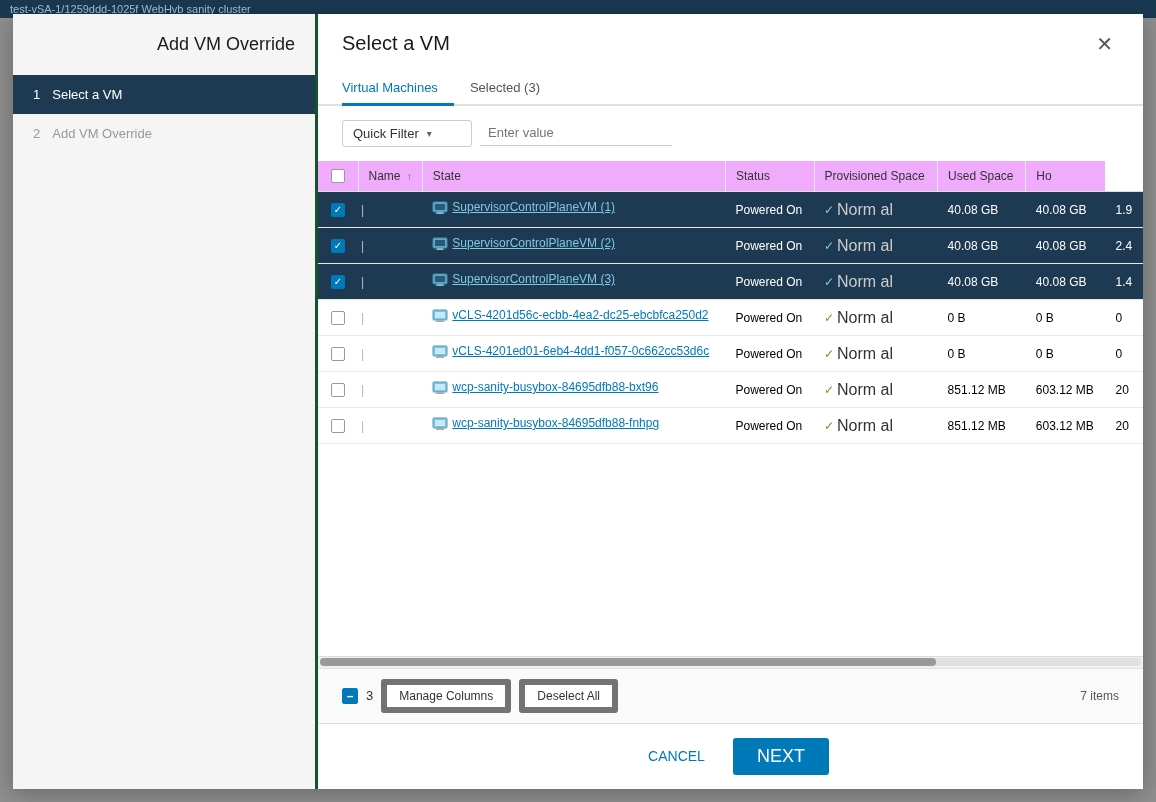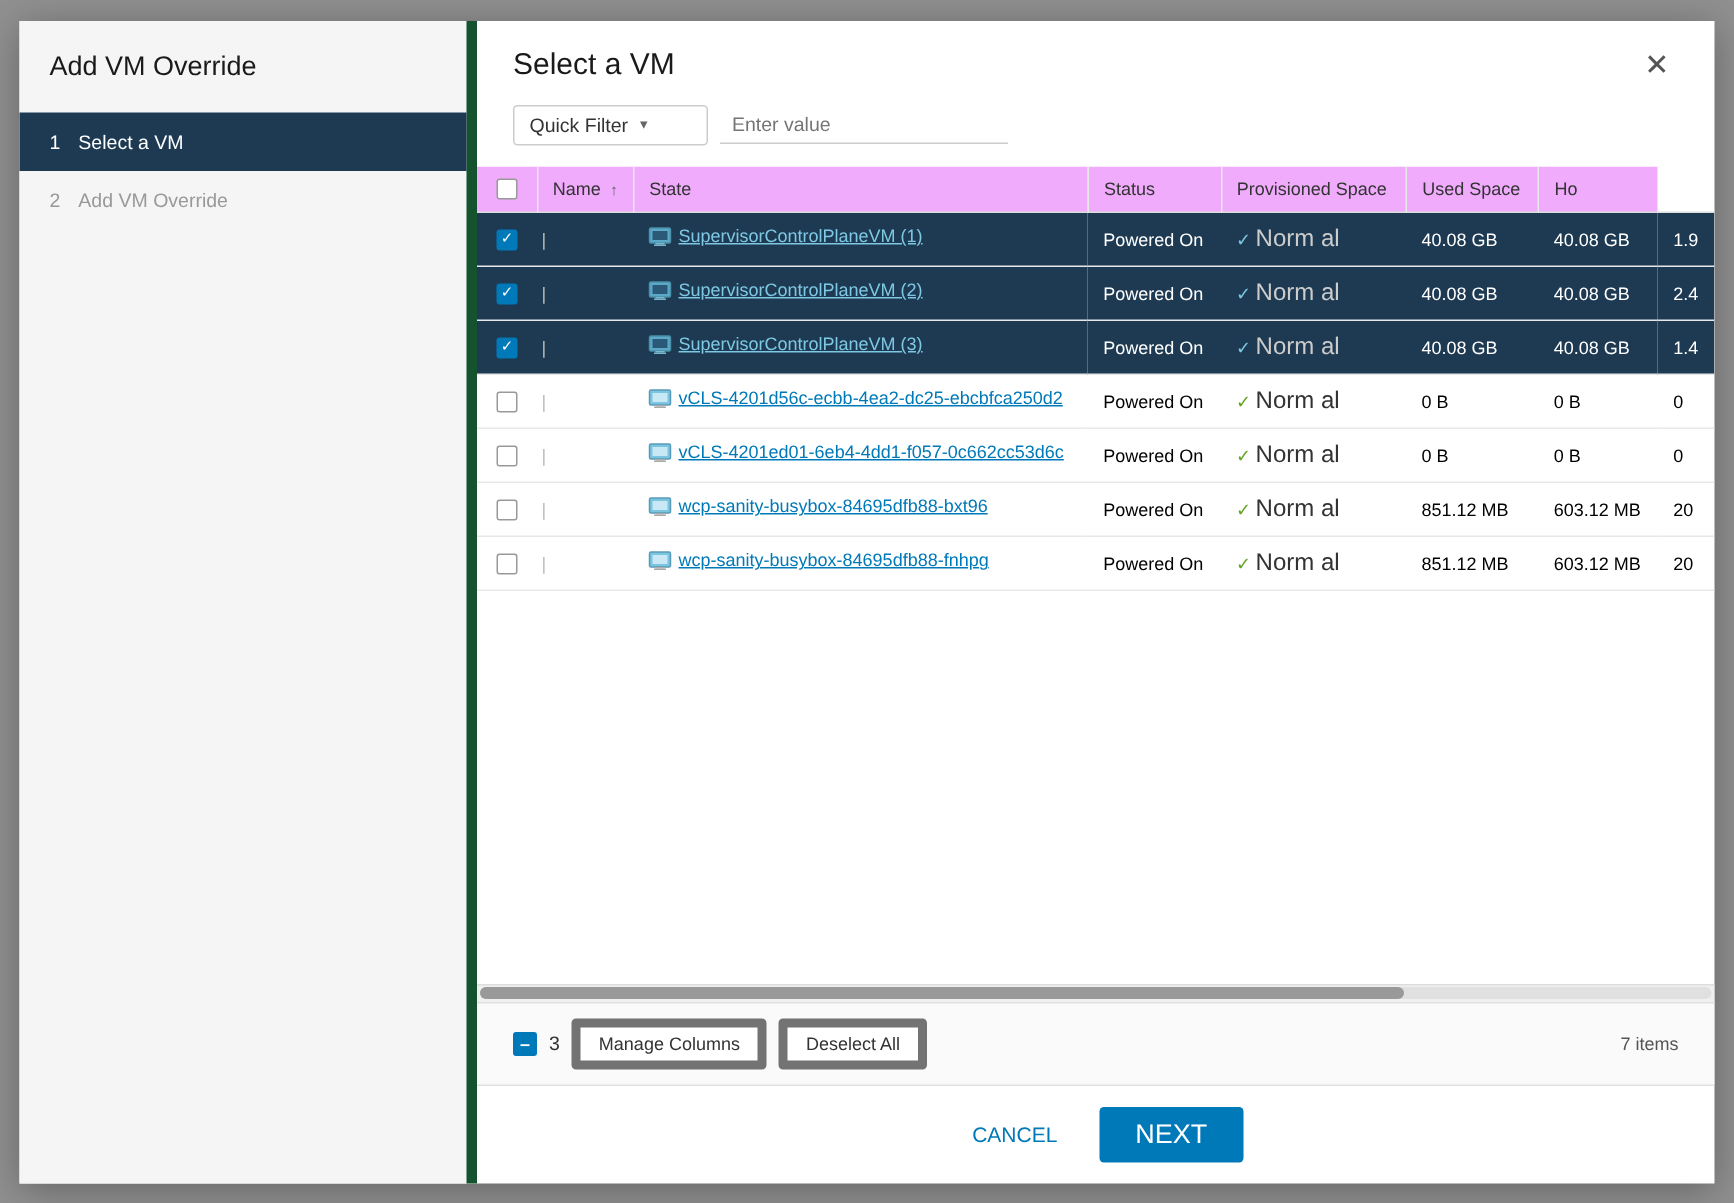--- a/index.html
+++ b/index.html
@@ -42,23 +42,24 @@
       height: 775px;
       background: white;
       box-shadow: 0 4px 24px rgba(0,0,0,0.3);
       position: relative;
     }
 
     
     .left-panel {
       width: 305px;
       background: #f5f5f5;
-      border-right: 7px solid #14532d;
+      border-right: 3px solid #14532d;
       padding: 20px 0;
       flex-shrink: 0;
+      text-align: right;
     }
 
     .left-panel-title {
       font-size: 18px;
       font-weight: 400;
       color: #1a1a1a;
       padding: 0 20px 20px 20px;
     }
 
     .step-item {
@@ -435,20 +436,23 @@
       width: 75%;
       height: 100%;
       background: #999;
       border-radius: 4px;
     }
   </style>
 </head>
 <body>
 
 <div class="page-wrapper">
+  <div class="top-bar">
+    <span>test-vSA-1/1259ddd-1025f WebHvb sanity cluster</span>
+  </div>
 
   <div class="modal-container">
 
     <div class="left-panel">
       <div class="left-panel-title">Add VM Override</div>
 
       <div class="step-item active">
         <span class="step-number">1</span>
         <span class="step-label">Select a VM</span>
       </div>
@@ -459,20 +463,28 @@
       </div>
     </div>
 
     <div class="right-panel">
 
       <div class="right-panel-header">
         <h2 class="right-panel-title">Select a VM</h2>
         <button class="close-btn">✕</button>
       </div>
 
+      <div class="tabs-bar">
+        <div class="tab active">
+          <span>Virtual Machines</span>
+        </div>
+        <div class="tab">
+          <span>Selected (3)</span>
+        </div>
+      </div>
 
       <div class="filter-row">
         <div class="quick-filter-select">
           <span>Quick Filter</span>
           <span class="chevron">▾</span>
         </div>
         <input class="filter-input" type="text" placeholder="Enter value" style="">
       </div>
 
       <div class="table-wrapper">

